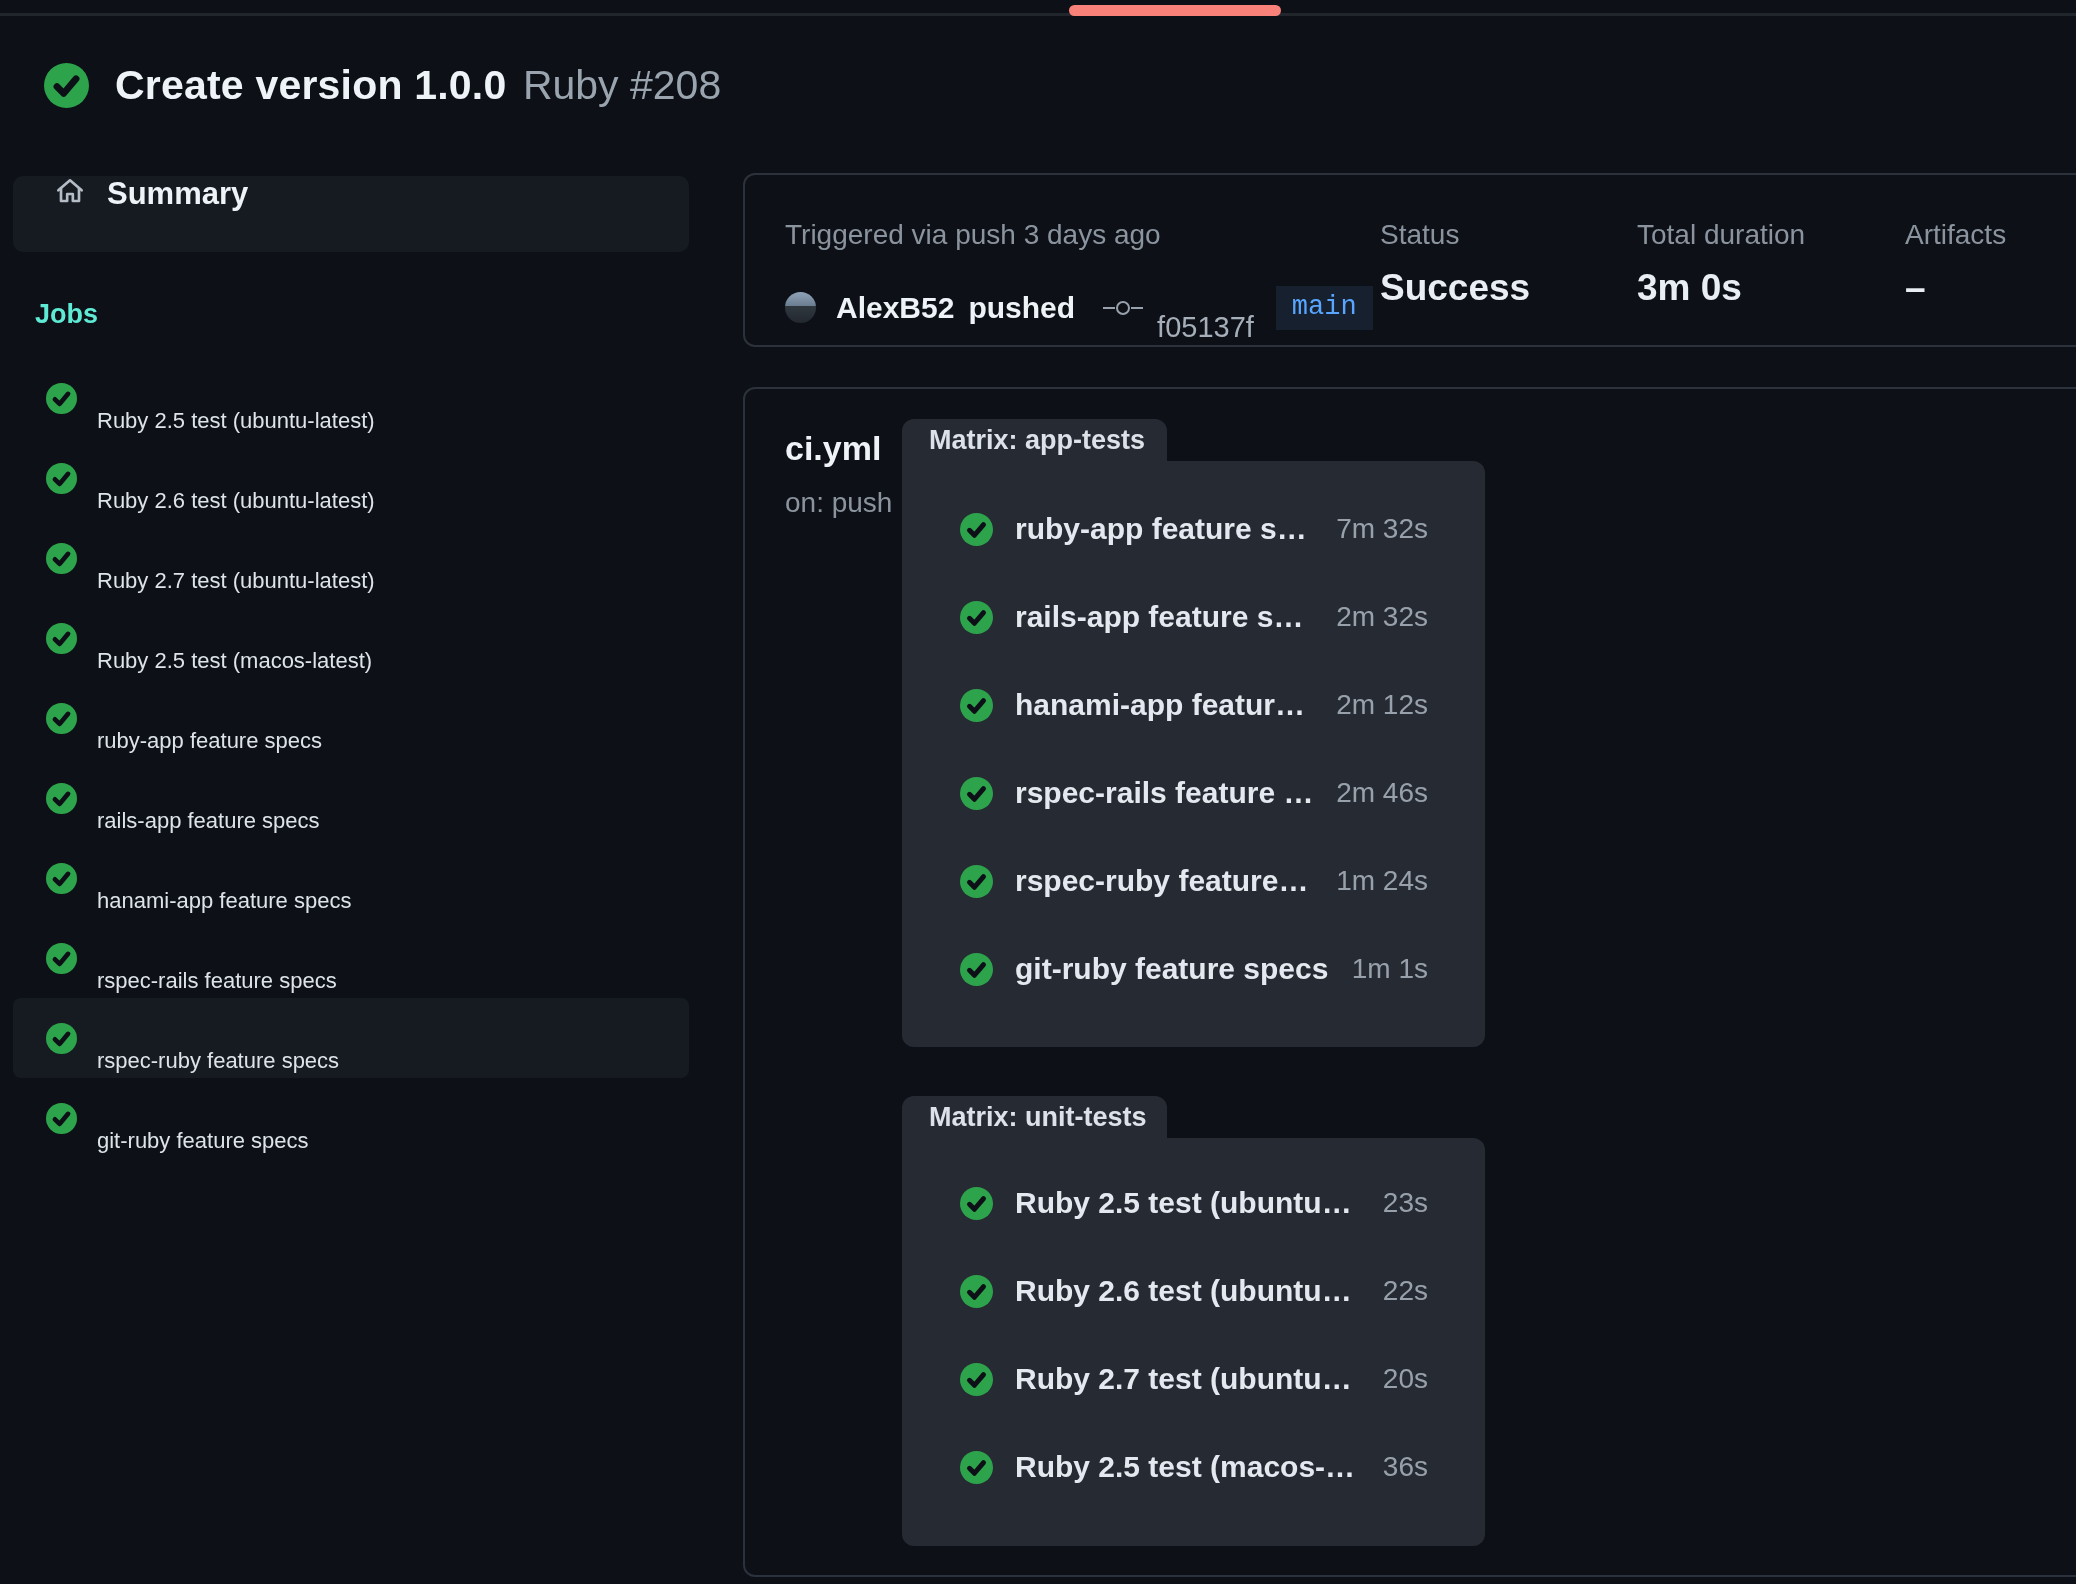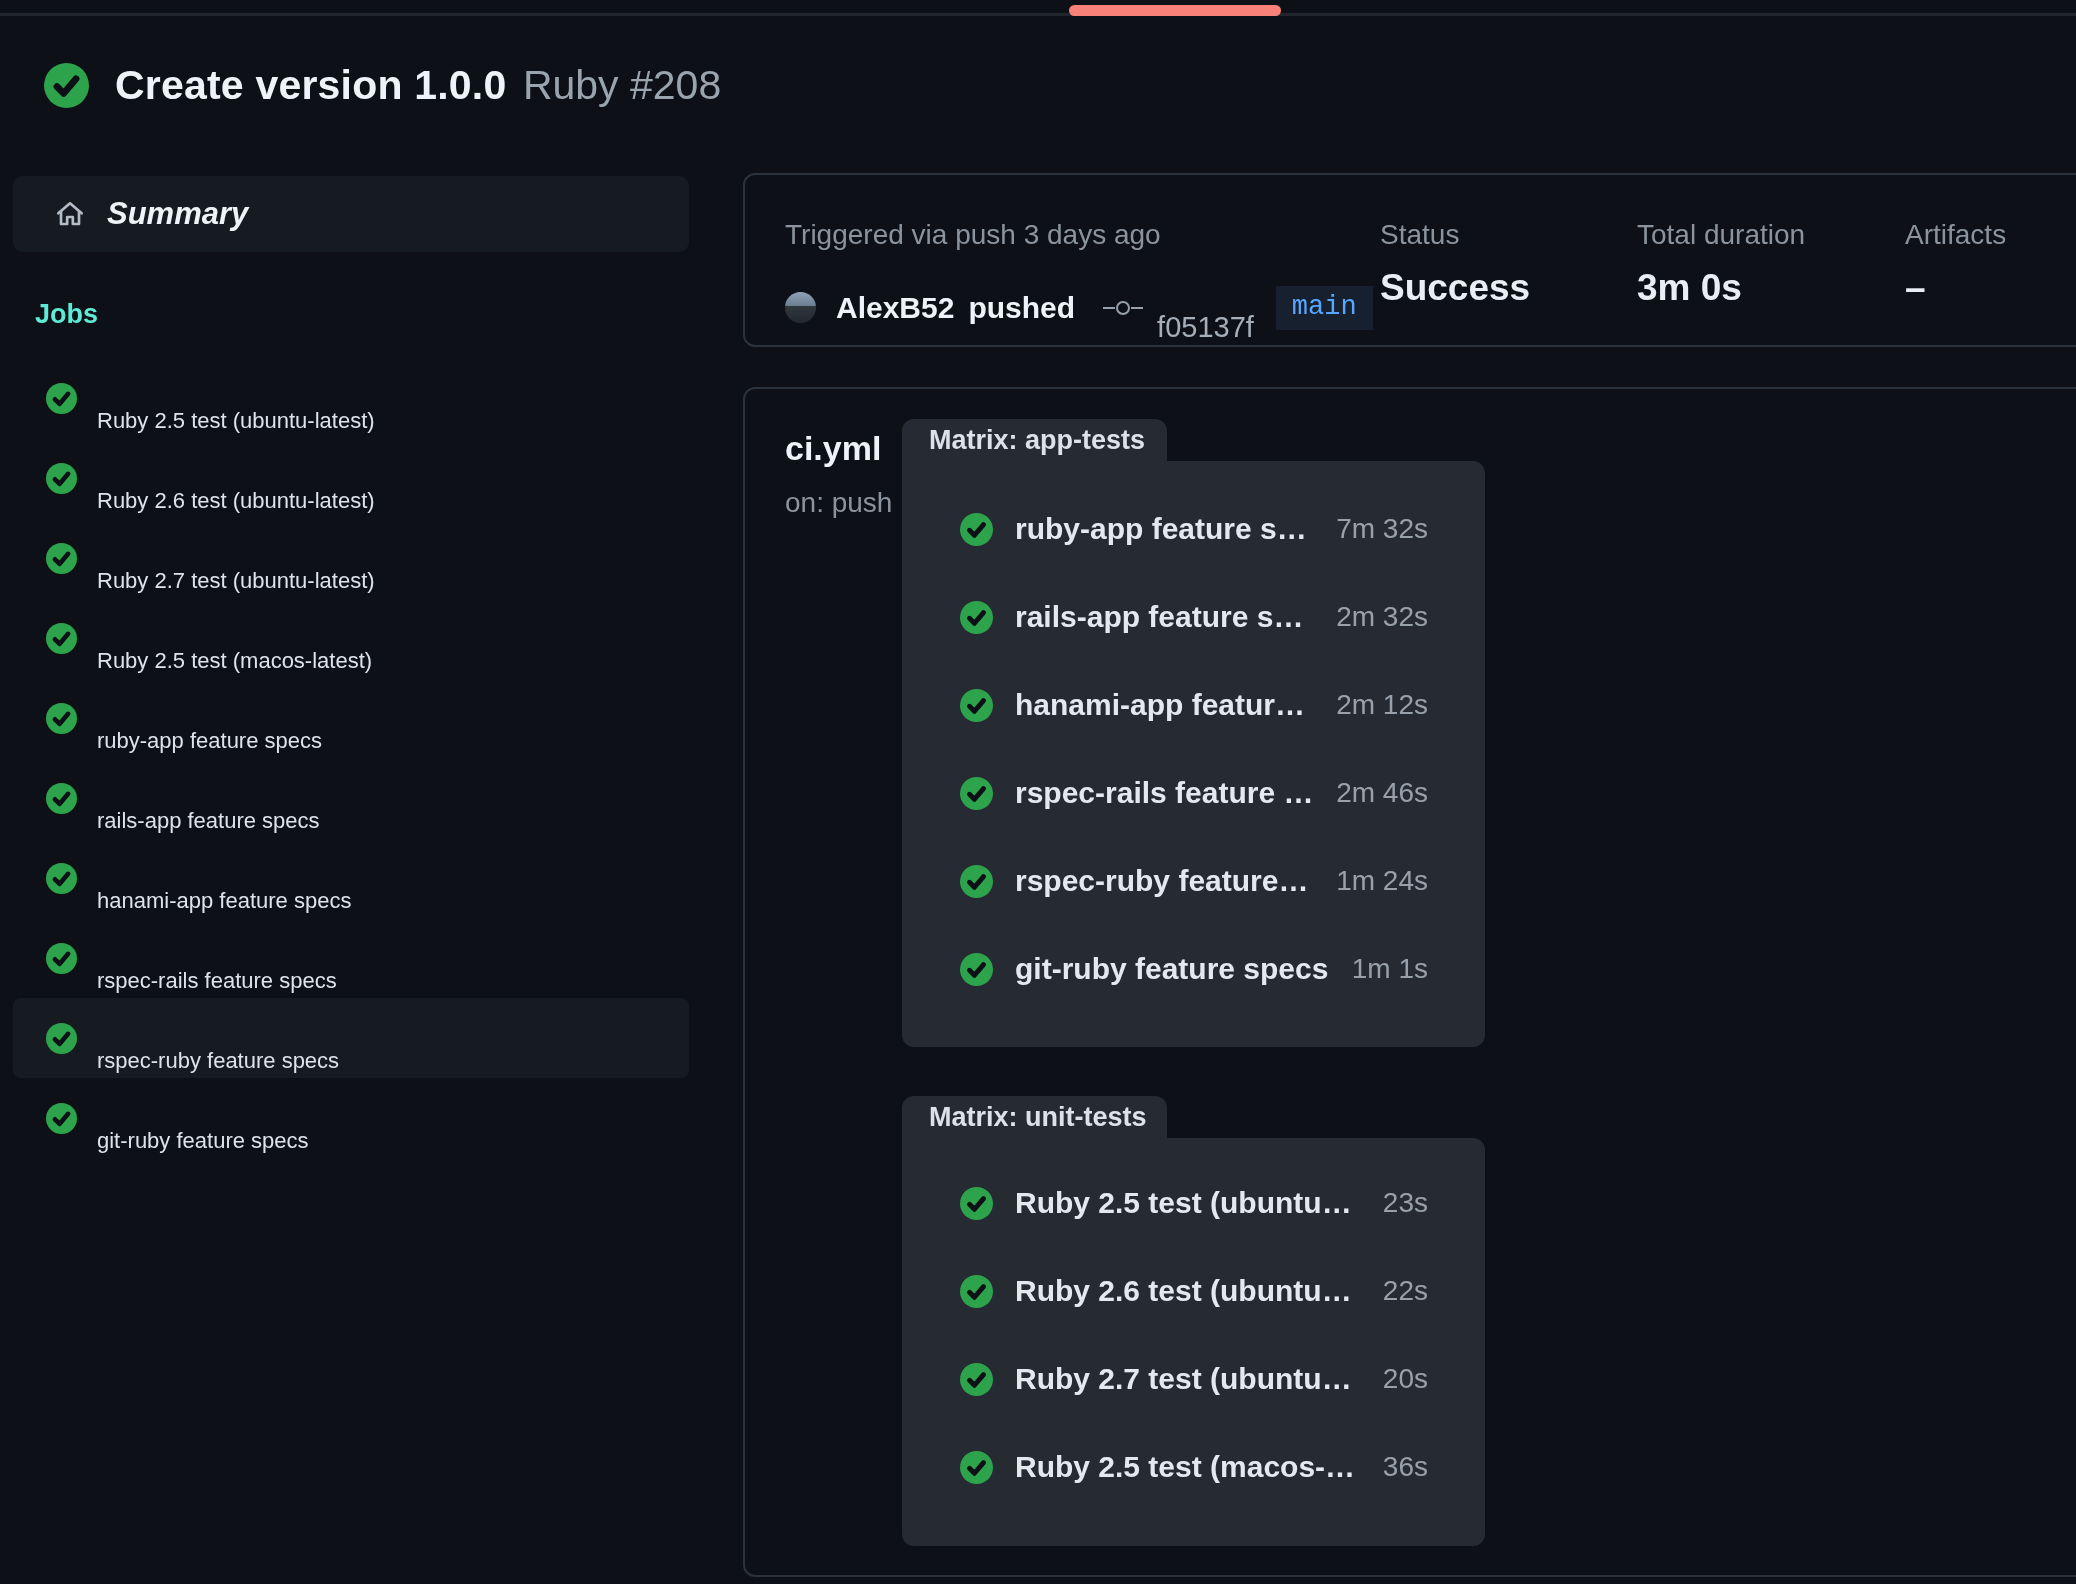--- a/index.html
+++ b/index.html
@@ -20,21 +20,21 @@
 
   
   .check circle{fill:#2da44c;}
   .check path{stroke:#0d1117;stroke-width:2.4;fill:none;stroke-linecap:round;stroke-linejoin:round;}
   .check.lg{width:45px;height:45px;}
   .check.sm{width:31px;height:31px;flex:none;}
   .check.md{width:33px;height:33px;flex:none;}
 
   
   .sidebar{position:absolute;left:13px;top:176px;width:676px;}
-  .summary-btn{height:76px;background:#161b22;border-radius:10px;display:flex;align-items:center;gap:22px;padding-left:42px;box-sizing:border-box;cursor:pointer;font-style:italic;}
+  .summary-btn{height:76px;background:#161b22;border-radius:10px;display:flex;gap:22px;padding-left:42px;box-sizing:border-box;cursor:pointer;}
   .summary-btn svg{width:30px;height:30px;stroke:#b4bcc6;fill:none;stroke-width:1.6;stroke-linecap:round;stroke-linejoin:round;}
   .summary-label{font-size:31px;font-weight:700;color:#eef3f8;}
   .jobs-heading{margin:47px 0 28px 22px;font-size:27px;font-weight:600;color:#5eead4;}
   .side-job{height:80px;display:flex;align-items:center;gap:20px;padding-left:33px;border-radius:8px;cursor:pointer;}
   .side-job.active{background:#161b22;}
   .side-job-label{font-size:22px;font-weight:500;color:#dde3e9;white-space:nowrap;margin-top:46px;}
 
   
   .summary-card{position:absolute;left:743px;top:173px;width:1360px;height:174px;
     border:2px solid #2b323b;border-radius:12px;box-sizing:border-box;}

